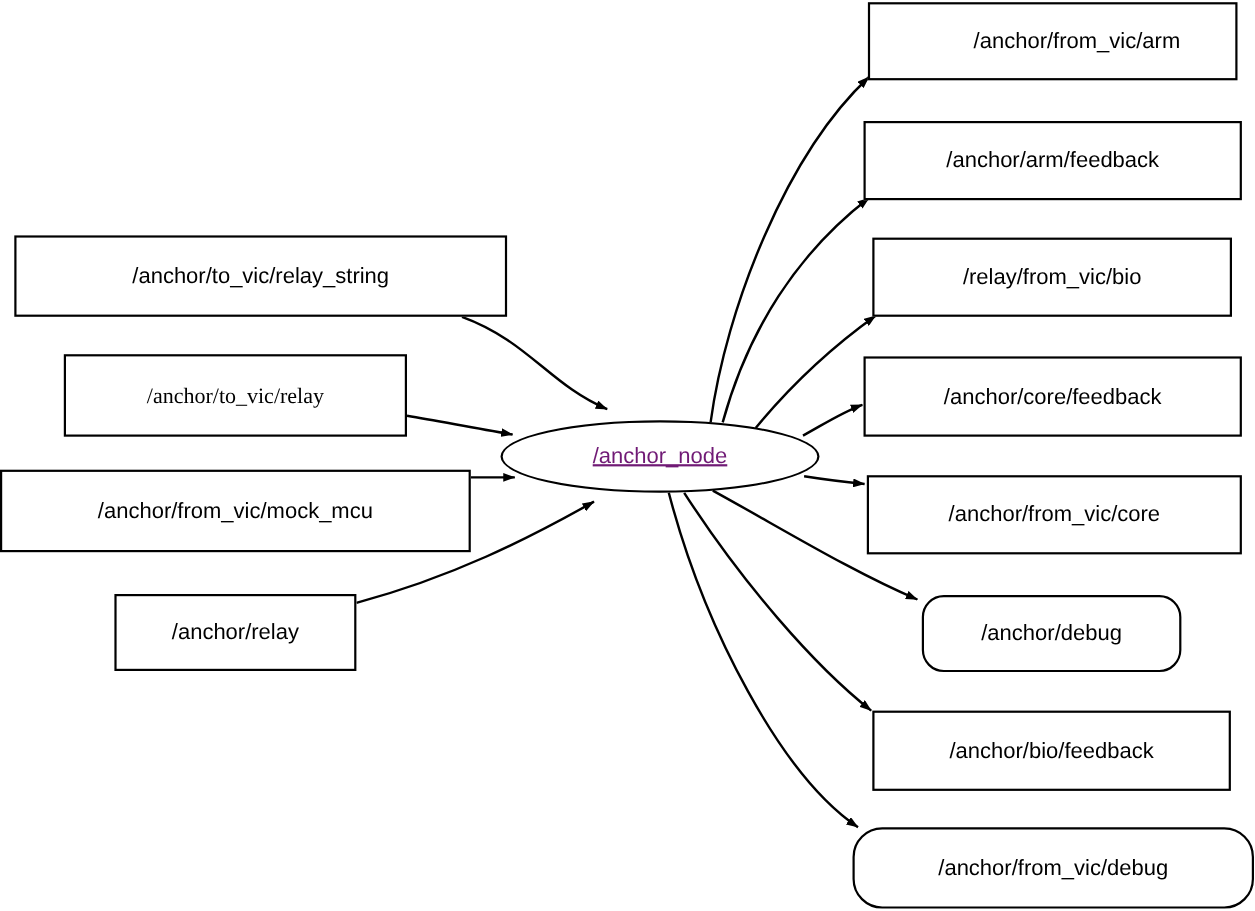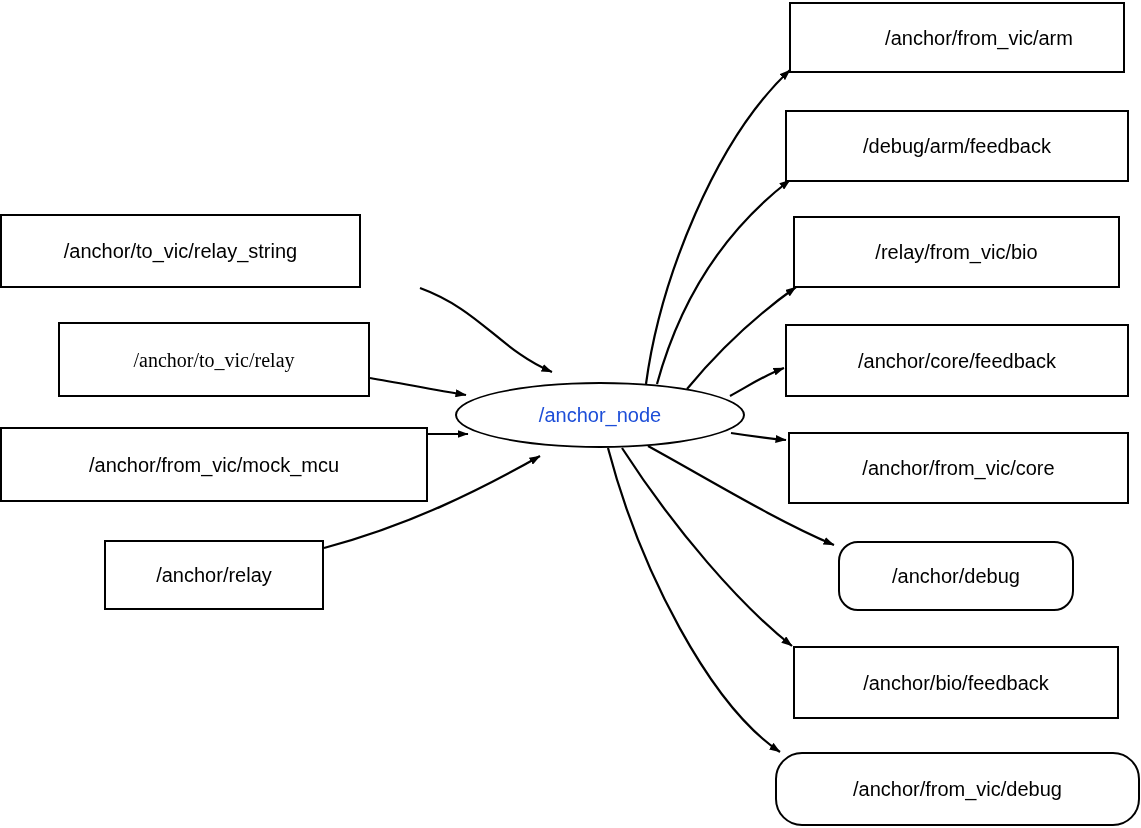--- a/index.html
+++ b/index.html
@@ -44,23 +44,24 @@
     box-sizing: border-box;
     border: 2px solid #000000;
     border-radius: 50%;
     background: #ffffff;
     display: flex;
     align-items: center;
     justify-content: center;
     font-family: "Liberation Sans", sans-serif;
     font-size: 20px;
     line-height: 1;
-    color: #1d4ed8;
+    color: #701a75;
     white-space: nowrap;
     z-index: 3;
+    text-decoration: underline;
   }
   .node-label {
     pointer-events: none;
   }
 </style>
 </head>
 <body>
 
 <div id="canvas">
 
@@ -84,39 +85,39 @@
         <path d="M 622 448 C 675 530 740 605 792 646" marker-end="url(#arrowhead)"></path>
         <path d="M 608 448 C 640 570 710 705 780 752" marker-end="url(#arrowhead)"></path>
       </g>
   </svg>
 
   <div class="node-ellipse" id="center-node" style="left: 455px; top: 382px; width: 290px; height: 66px;">
     <span class="node-label">/anchor_node</span>
   </div>
 
   <div id="publisher-layer">
-      <div class="node-box" style="left: 0; top: 214px; width: 361px; height: 74px;">
+      <div class="node-box" style="left: 13px; top: 214px; width: 448px; height: 74px;">
         <span class="node-label">/anchor/to_vic/relay_string</span>
       </div>
       <div class="node-box" style="left: 58px; top: 322px; width: 312px; height: 75px; font-family: Liberation Serif, serif;">
         <span class="node-label">/anchor/to_vic/relay</span>
       </div>
       <div class="node-box" style="left: 0px; top: 427px; width: 428px; height: 75px;">
         <span class="node-label">/anchor/from_vic/mock_mcu</span>
       </div>
       <div class="node-box" style="left: 104px; top: 540px; width: 220px; height: 70px;">
         <span class="node-label">/anchor/relay</span>
       </div>
     </div>
   <div id="subscriber-layer">
       <div class="node-box" style="left: 789px; top: 2px; width: 336px; height: 71px; padding-left: 44px;">
         <span class="node-label">/anchor/from_vic/arm</span>
       </div>
       <div class="node-box" style="left: 785px; top: 110px; width: 344px; height: 72px;">
-        <span class="node-label">/debug/arm/feedback</span>
+        <span class="node-label">/anchor/arm/feedback</span>
       </div>
       <div class="node-box" style="left: 793px; top: 216px; width: 327px; height: 72px;">
         <span class="node-label">/relay/from_vic/bio</span>
       </div>
       <div class="node-box" style="left: 785px; top: 324px; width: 344px; height: 73px;">
         <span class="node-label">/anchor/core/feedback</span>
       </div>
       <div class="node-box" style="left: 788px; top: 432px; width: 341px; height: 72px;">
         <span class="node-label">/anchor/from_vic/core</span>
       </div>

